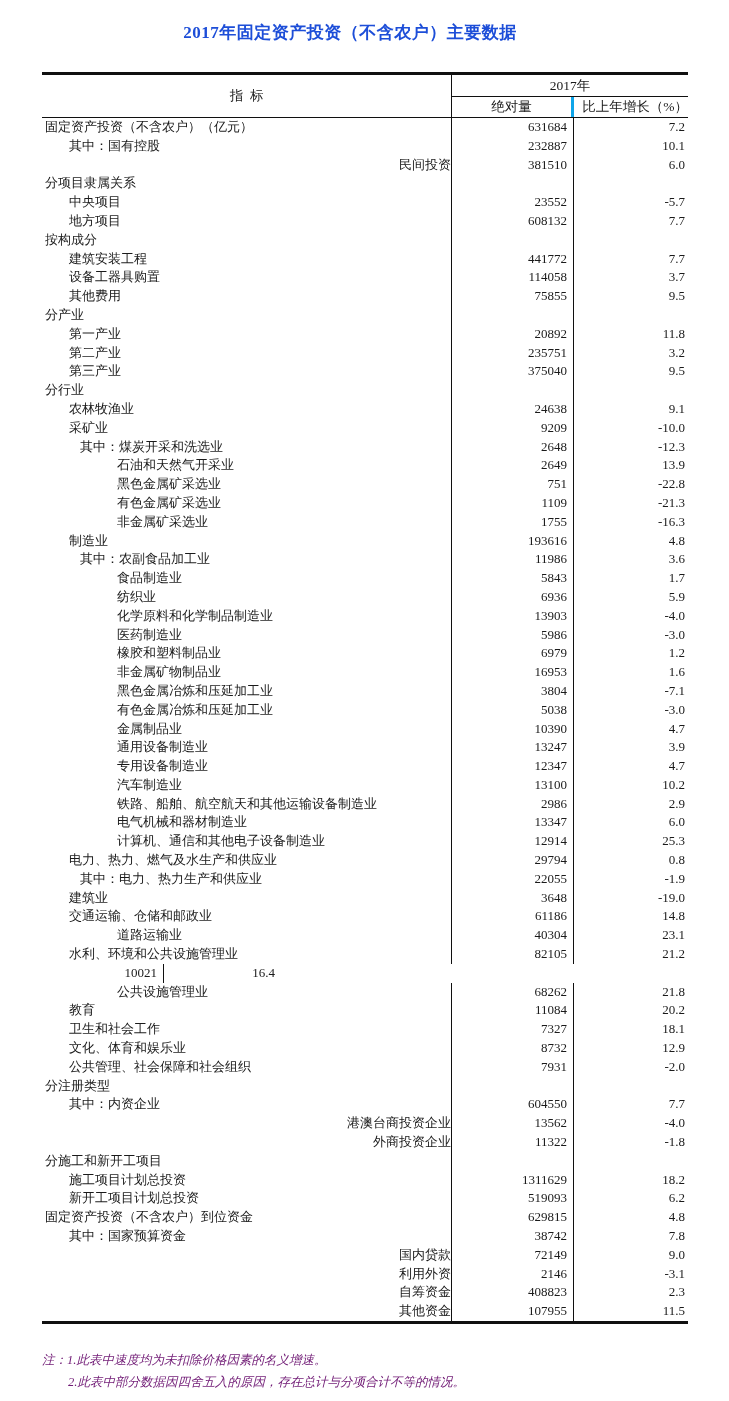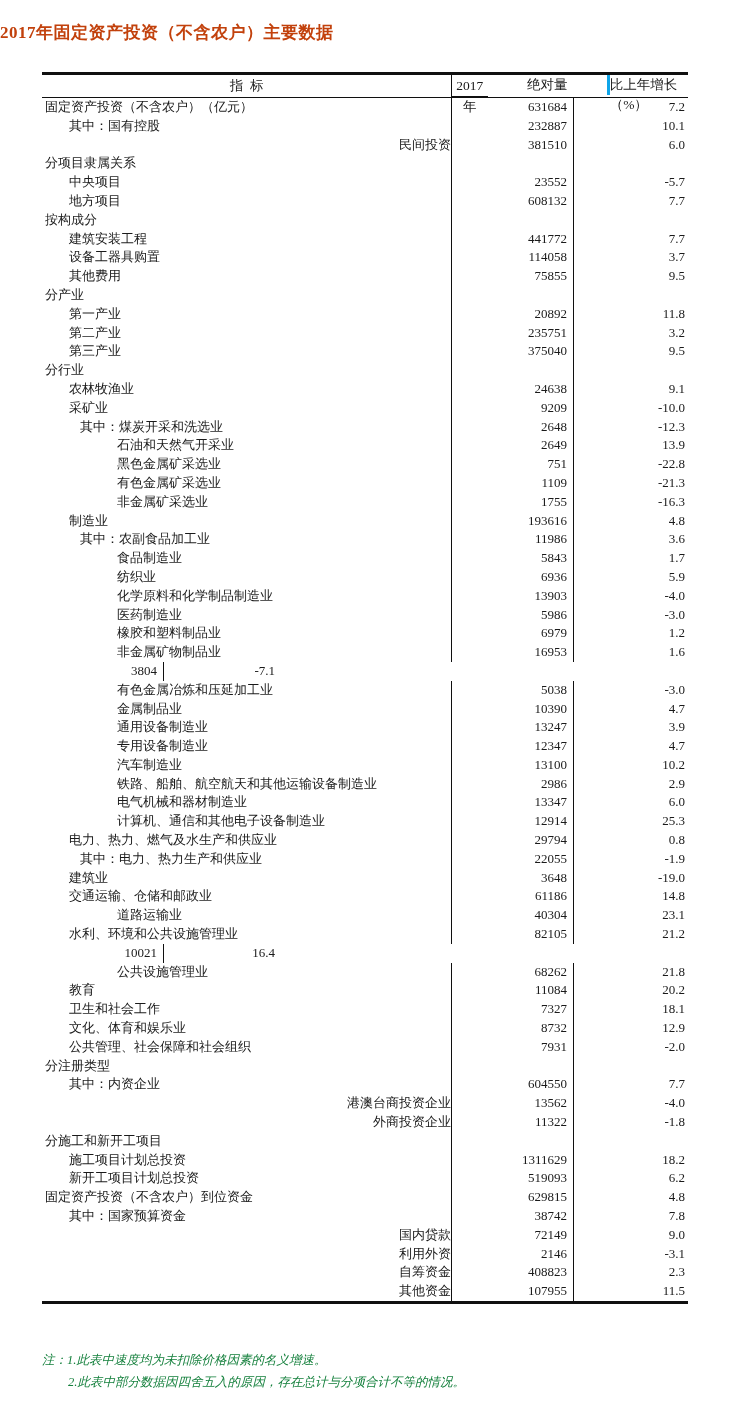--- a/index.html
+++ b/index.html
@@ -6,50 +6,50 @@
   body {
     width: 729px; height: 1401px;
     background: #ffffff;
     position: relative;
     font-family: "Liberation Serif", serif;
     color: #1a1a1a;
     overflow: hidden;
   }
   .title {
     position: absolute; top: 21px; left: 0; width: 700px;
-    text-align: left;
-    font-size: 17px; font-weight: bold; color: #c2410c;
+    text-align: center;
+    font-size: 17px; font-weight: bold; color: #1d4ed8;
     letter-spacing: 0.5px;
     font-family: "Liberation Serif", serif;
   }
   .table {
     position: absolute; top: 72px; left: 42px; width: 646px;
     border-top: 3px solid #101010;
     border-bottom: 3px solid #101010;
   }
   .thead { display: flex; border-bottom: 1px solid #101010; }
   .th-indicator {
     box-sizing: border-box; width: 410px;
     border-right: 1px solid #101010;
     display: flex; align-items: center; justify-content: center;
     font-size: 13.5px;
   }
-  .th-right { width: 236px; display: flex; flex-direction: row; }
+  .th-right { width: 236px; display: flex; flex-direction: column; }
   .th-year {
     height: 21px; line-height: 21px;
     border-bottom: 1px solid #101010;
     text-align: center; font-size: 13.5px;
   }
   .th-sub { display: flex; height: 20px; }
   .th-abs {
     box-sizing: border-box; width: 122px;
     border-right: 3px solid #0ea5e9;
     text-align: center; line-height: 20px; font-size: 13.5px;
   }
-  .th-growth { flex: 1; text-align: left; line-height: 20px; font-size: 13.5px; }
+  .th-growth { flex: 1; text-align: right; line-height: 20px; font-size: 13.5px; }
 
   .tr { display: flex; height: 18.8px; }
   .td { box-sizing: border-box; font-size: 13px; line-height: 18.8px; }
   .td-label {
     width: 410px; border-right: 1px solid #101010;
     white-space: nowrap; overflow: hidden;
   }
   .td-abs {
     width: 122px; border-right: 1px solid #101010;
     text-align: right; padding-right: 6px;
@@ -58,21 +58,21 @@
   .td-growth { width: 114px; text-align: right; padding-right: 3px; }
 
   .ind0 { padding-left: 3px; }
   .ind1 { padding-left: 27px; }
   .ind2 { padding-left: 62px; text-align: right; }
   .ind3 { padding-left: 38px; }
   .ind4 { padding-left: 75px; }
 
   .notes {
     position: absolute; left: 42px; top: 1350px; width: 640px;
-    font-size: 12.5px; font-style: italic; color: #15803d;
+    font-size: 12.5px; font-style: italic; color: #701a75;
     line-height: 21.5px;
     font-family: "Liberation Serif", serif;
   }
   .note-line2 { padding-left: 26px; }
 </style>
 </head>
 <body>
 
 <div class="title">2017年固定资产投资（不含农户）主要数据</div>
 
@@ -232,20 +232,21 @@
         <div class="td td-label ind4">橡胶和塑料制品业</div>
         <div class="td td-abs">6979</div>
         <div class="td td-growth">1.2</div>
       </div>
       <div class="tr">
         <div class="td td-label ind4">非金属矿物制品业</div>
         <div class="td td-abs">16953</div>
         <div class="td td-growth">1.6</div>
       </div>
       <div class="tr">
+        <div class="td td-label ind4">黑色金属冶炼和压延加工业</div>
         <div class="td td-abs">3804</div>
         <div class="td td-growth">-7.1</div>
       </div>
       <div class="tr">
         <div class="td td-label ind4">有色金属冶炼和压延加工业</div>
         <div class="td td-abs">5038</div>
         <div class="td td-growth">-3.0</div>
       </div>
       <div class="tr">
         <div class="td td-label ind4">金属制品业</div>

